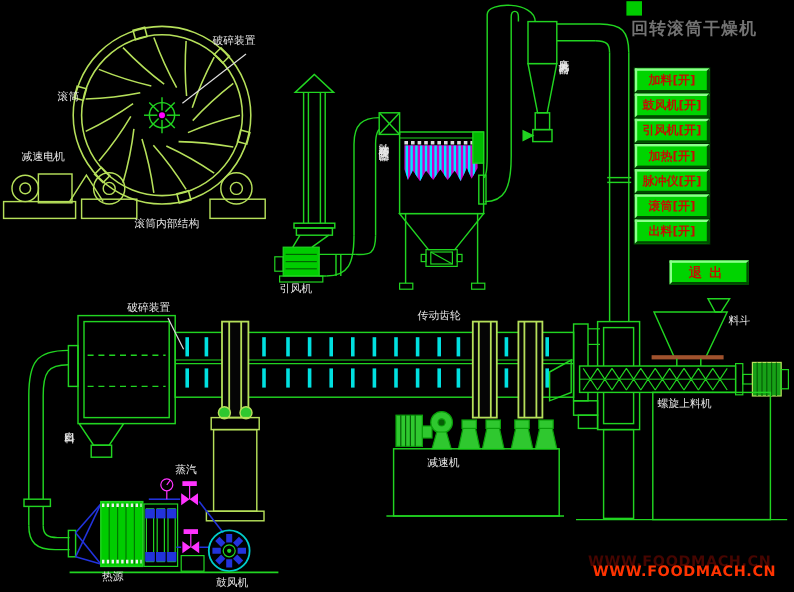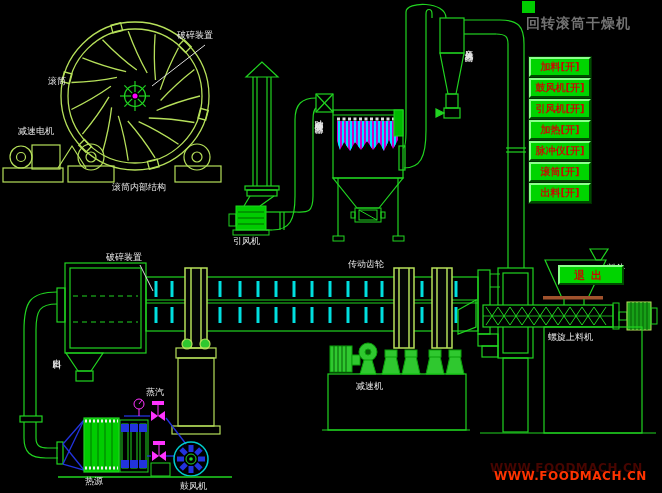--- a/index.html
+++ b/index.html
@@ -19,21 +19,21 @@
           border-bottom:2px solid #004b00;border-right:2px solid #004b00;
           box-shadow:0 0 0 1px #002d00;}
   .btn-off{background:#dd0000;color:#5c0e00;
           border-top:2px solid #ff8a66;border-left:2px solid #ff8a66;
           border-bottom:2px solid #550000;border-right:2px solid #550000;
           box-shadow:0 0 0 1px #2d0000;}
   #exit-btn{position:absolute;left:558px;top:217px;width:66px;height:20px;
        background:#00d400;color:#c40f00;font-size:11px;font-weight:bold;
        display:flex;align-items:center;justify-content:center;letter-spacing:6px;cursor:pointer;
        border-top:2px solid #8cff8c;border-left:2px solid #8cff8c;
-       border-bottom:2px solid #004b00;border-right:2px solid #004b00;box-sizing:border-box;margin-top:48px;}
+       border-bottom:2px solid #004b00;border-right:2px solid #004b00;box-sizing:border-box;}
   #watermark{position:absolute;left:494px;top:469px;color:#ff3300;font-size:12px;
        font-weight:bold;letter-spacing:0.5px;
        text-shadow:-4px -8px 0 rgba(130,10,0,0.55);}
 </style>
 </head>
 <body>
 
 <div id="screen">
 
 <svg width="662" height="493" viewBox="0 0 662 493">

